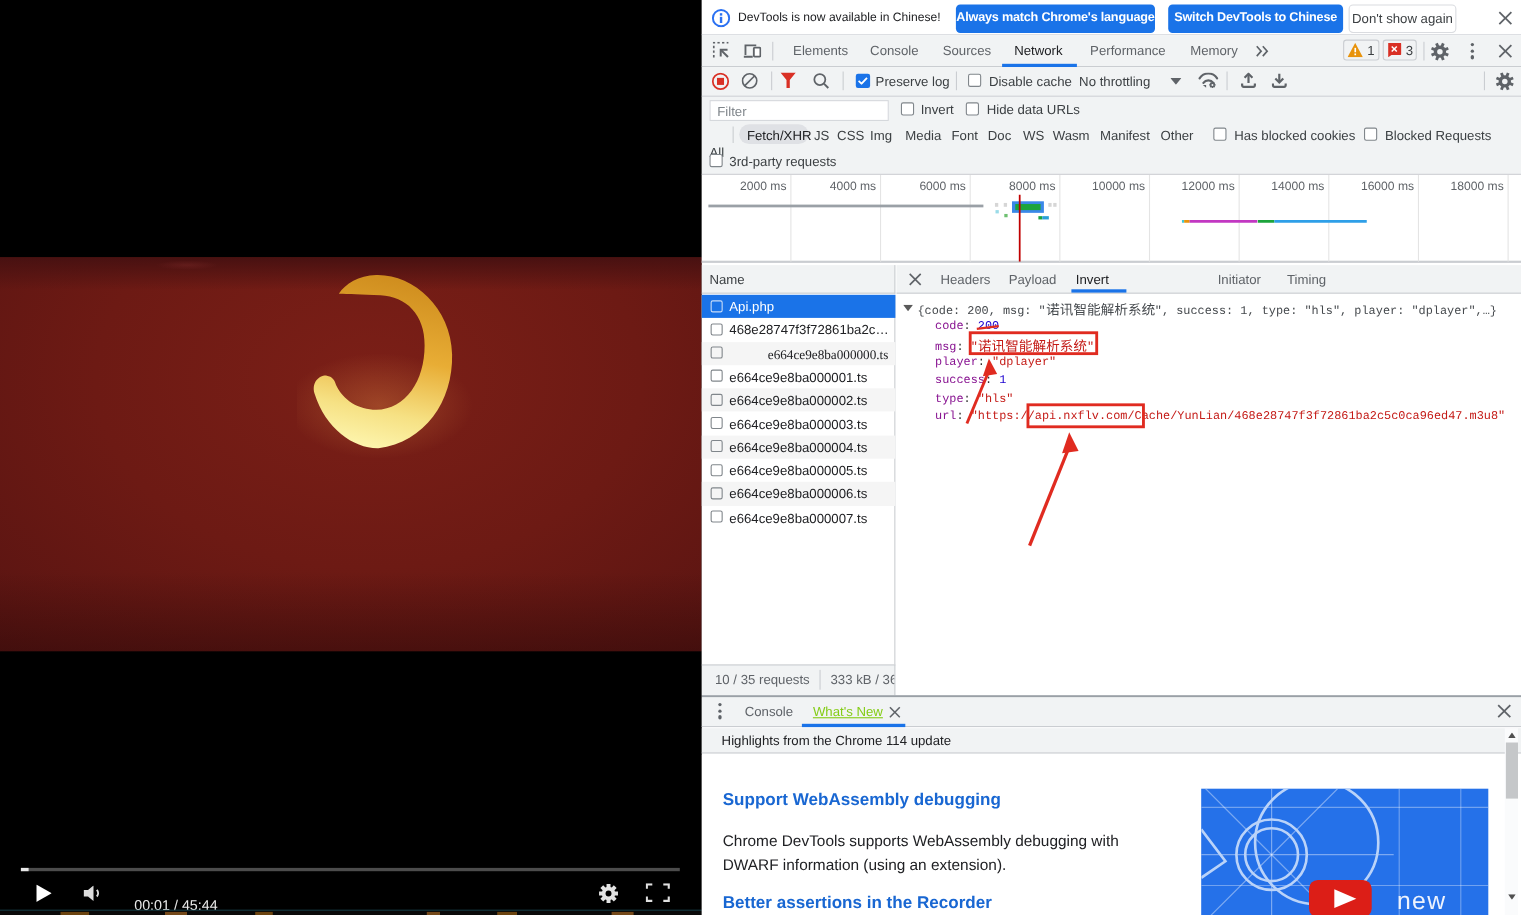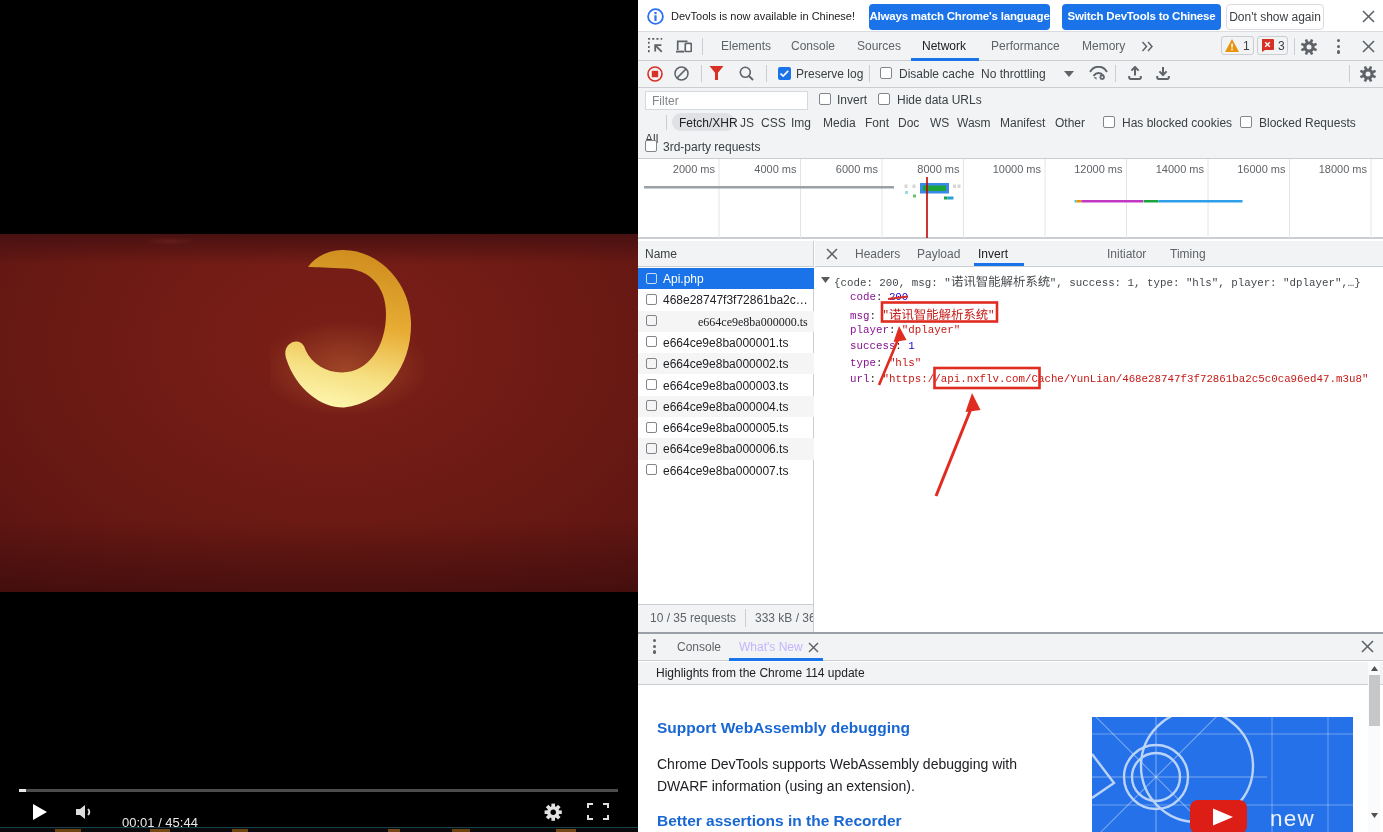--- a/index.html
+++ b/index.html
@@ -463,21 +463,21 @@
 </svg>
 
 <div class="abs" style="left:638px;top:632px;width:745px;height:2px;background:#9aa0a6;"></div>
 <div class="abs" style="left:638px;top:634px;width:745px;height:27px;background:#f1f3f4;border-bottom:1px solid #cacdd1;"></div>
 <div class="abs" style="left:653px;top:639px;">
   <div style="width:3.4px;height:3.4px;border-radius:50%;background:#5f6368;margin-bottom:2.2px;"></div>
   <div style="width:3.4px;height:3.4px;border-radius:50%;background:#5f6368;margin-bottom:2.2px;"></div>
   <div style="width:3.4px;height:3.4px;border-radius:50%;background:#5f6368;"></div>
 </div>
 <div class="abs" style="left:677px;top:640px;font-size:12px;color:#5f6368;">Console</div>
-<div class="abs" style="left:739px;top:640px;font-size:12px;color:#c4b5fd;">What's New</div>
+<div class="abs" style="left:739px;top:640px;font-size:12px;color:#84cc16;text-decoration:underline;">What's New</div>
 <svg class="abs" style="left:808px;top:642px;" width="11" height="11" viewBox="0 0 11 11">
     <g stroke="#5f6368" stroke-width="1.4">
       <line x1="1" y1="1" x2="10" y2="10"></line>
       <line x1="10" y1="1" x2="1" y2="10"></line>
     </g>
   </svg>
 <div class="abs" style="left:729px;top:658px;width:94px;height:3px;background:#1a73e8;"></div>
 <svg class="abs" style="left:1361px;top:640px;" width="13" height="13" viewBox="0 0 13 13">
     <g stroke="#5f6368" stroke-width="1.6">
       <line x1="1" y1="1" x2="12" y2="12"></line>

